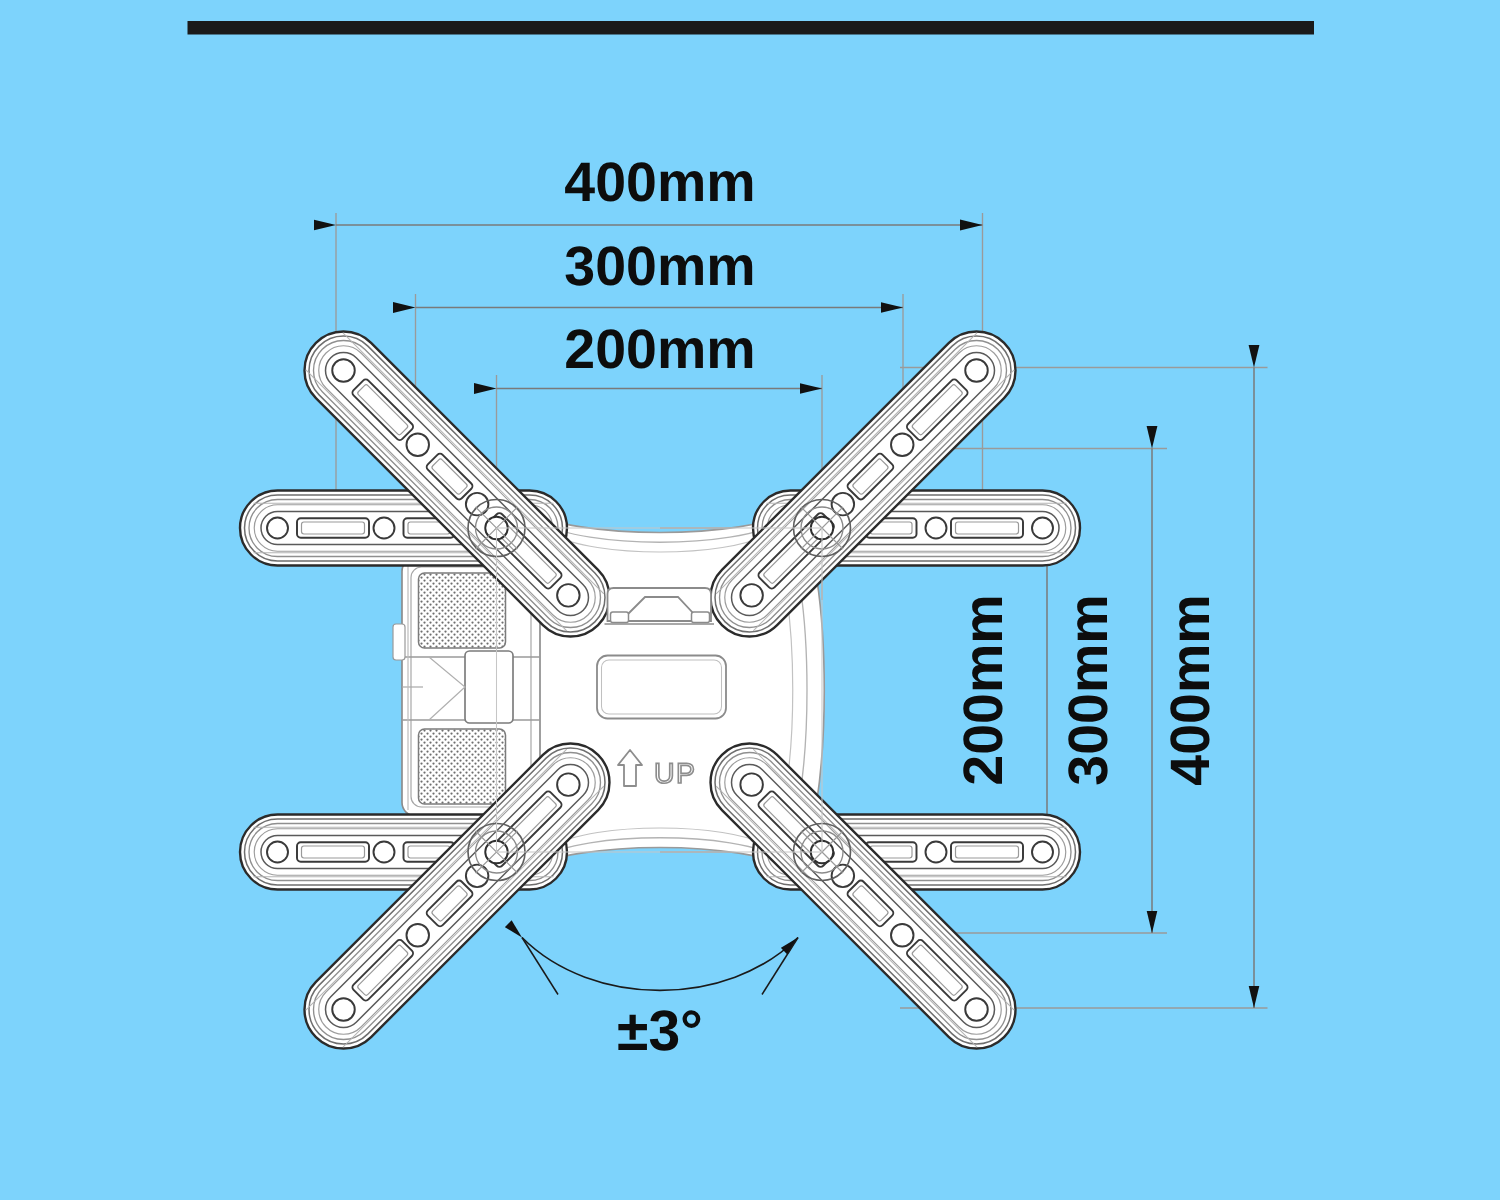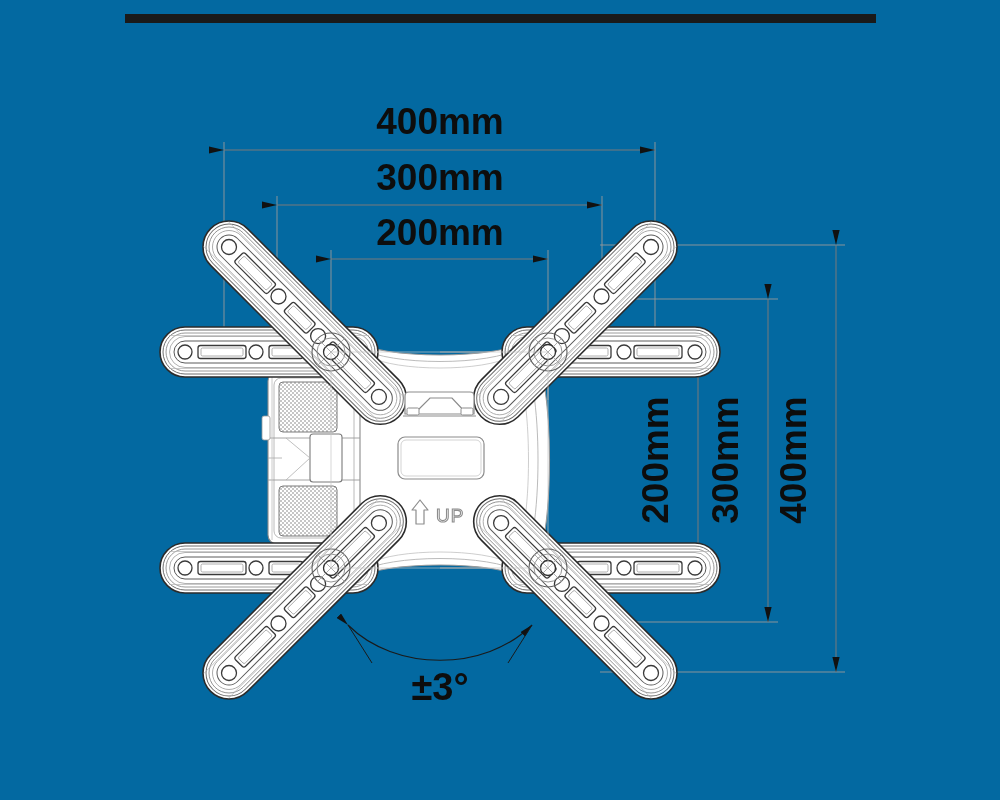--- a/index.html
+++ b/index.html
@@ -2,21 +2,21 @@
 <html><head>
 <meta charset="utf-8">
 <title>TV Wall Mount Technical Drawing</title>
 <style>
   html,body{margin:0;padding:0;background:#ffffff;}
   body{
     width:1000px;height:800px;overflow:hidden;
     font-family:"Liberation Sans", sans-serif;
     color:#111111;
   }
-  #sheet{position:relative;width:1000px;height:800px;background:#0369a1;}
+  #sheet{position:relative;width:1000px;height:800px;background:#7dd3fc;}
   #sheet svg{display:block;}
   .dimtext{
     font-family:"Liberation Sans", sans-serif;
     font-weight:700;
     font-size:37px;
     fill:#0d0d0d;
   }
   .angletext{
     font-family:"Liberation Sans", sans-serif;
     font-weight:700;

